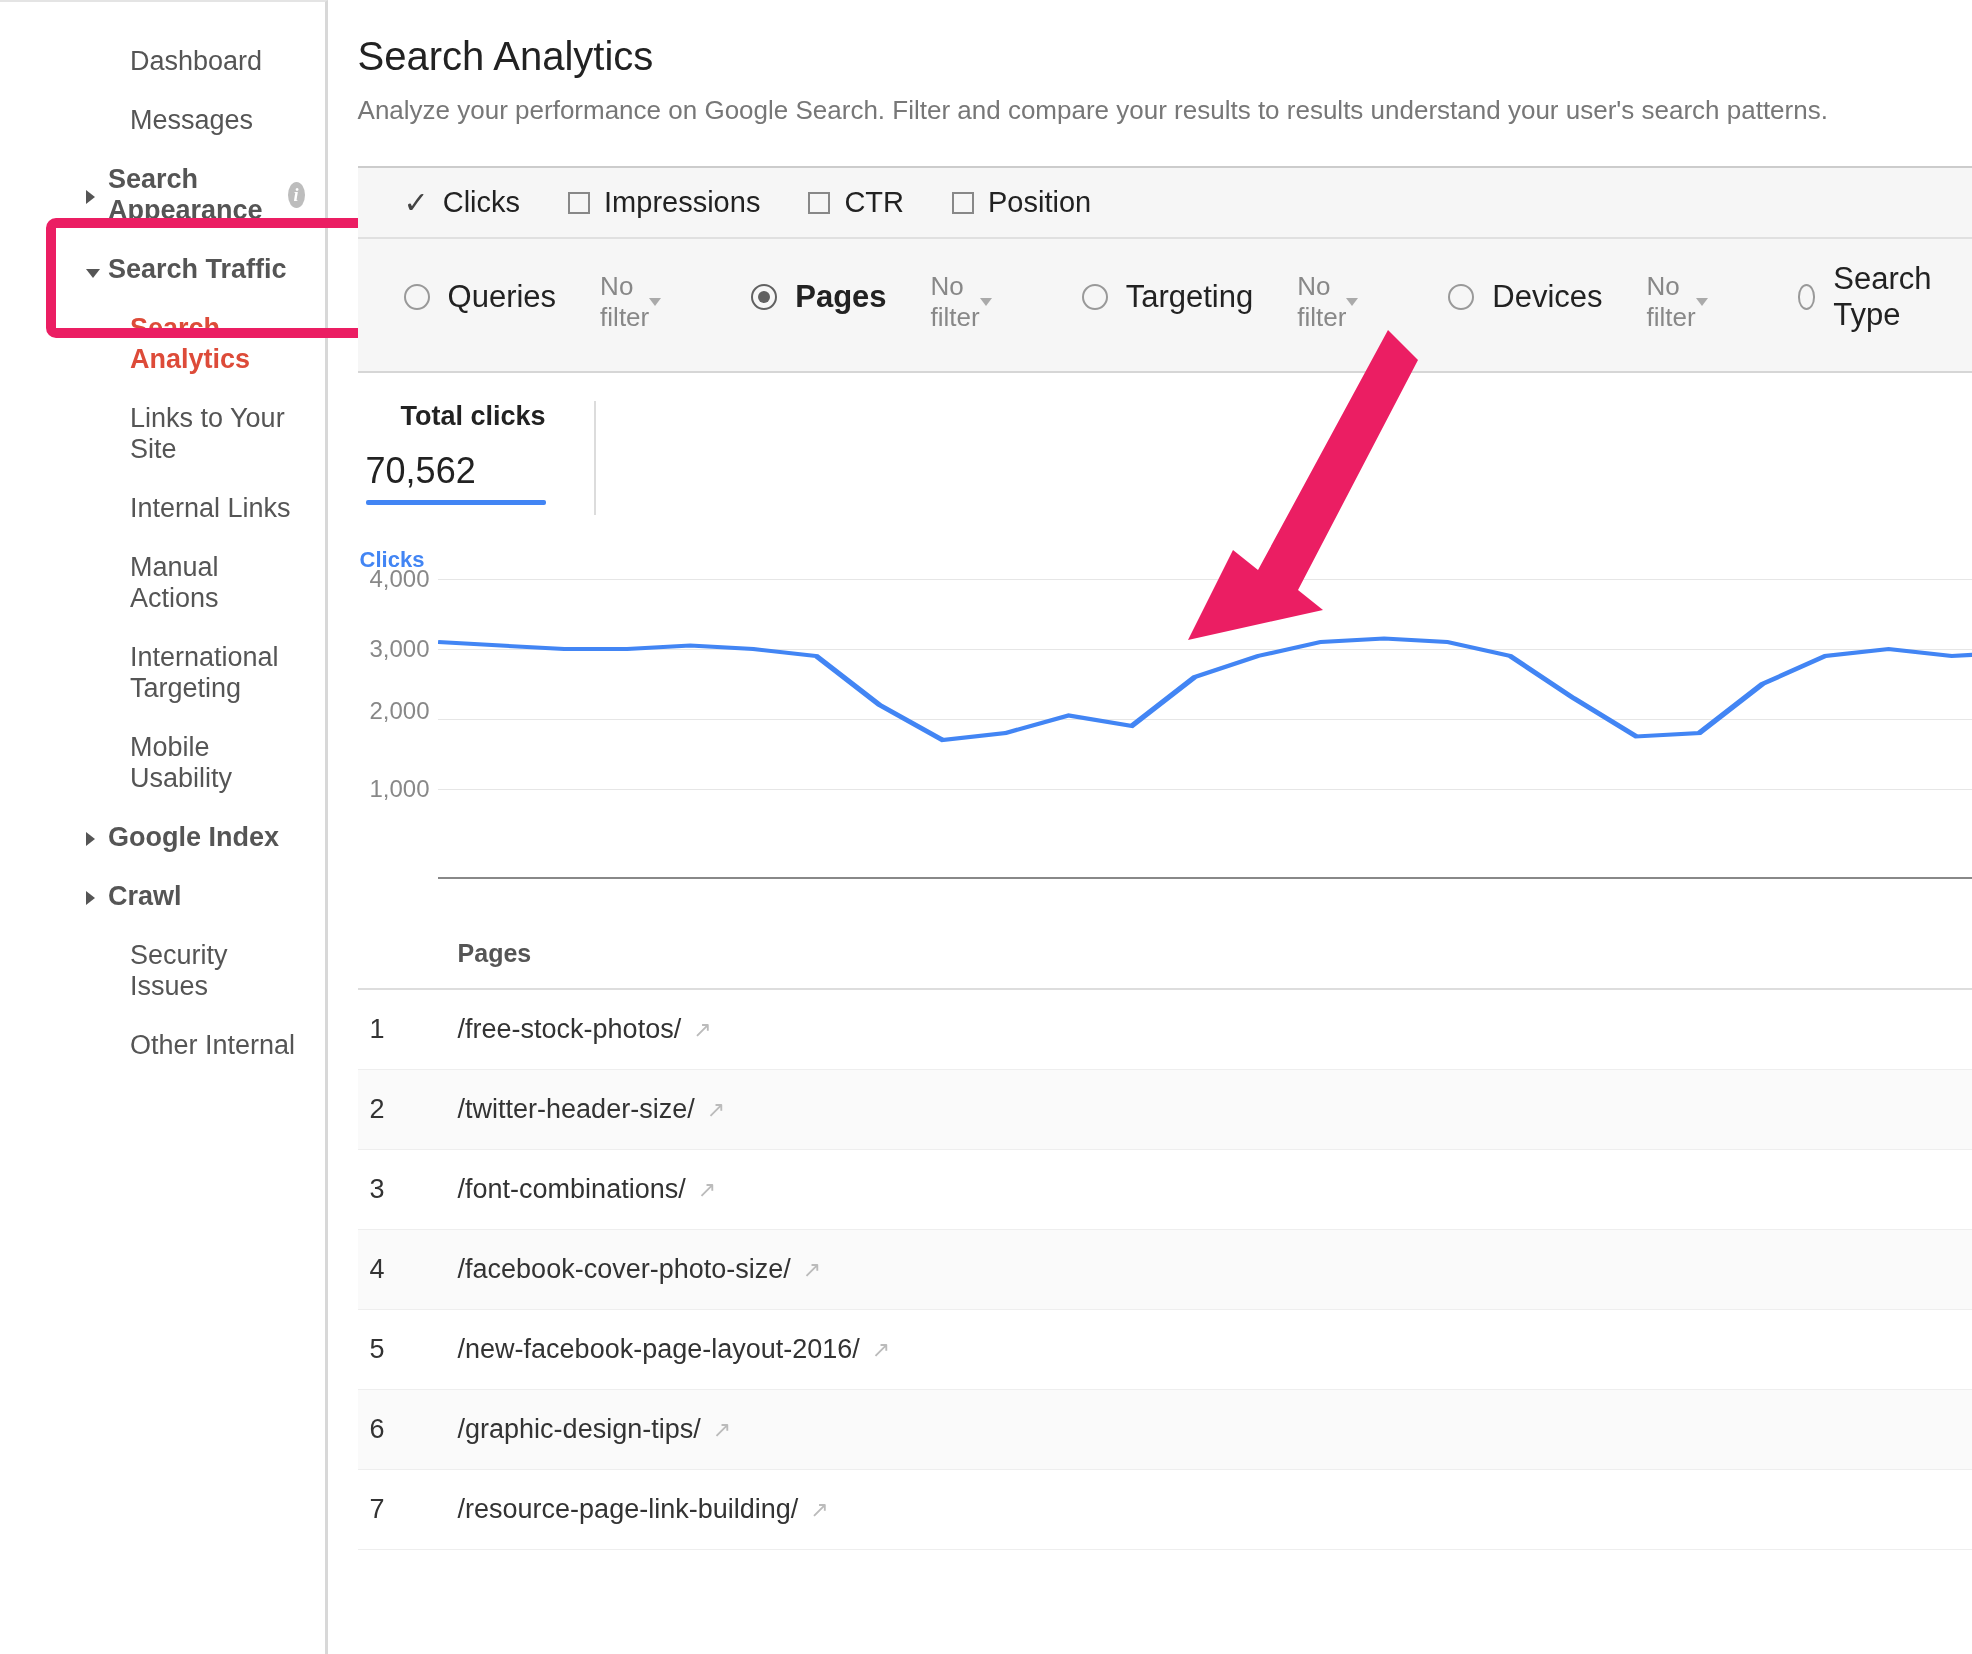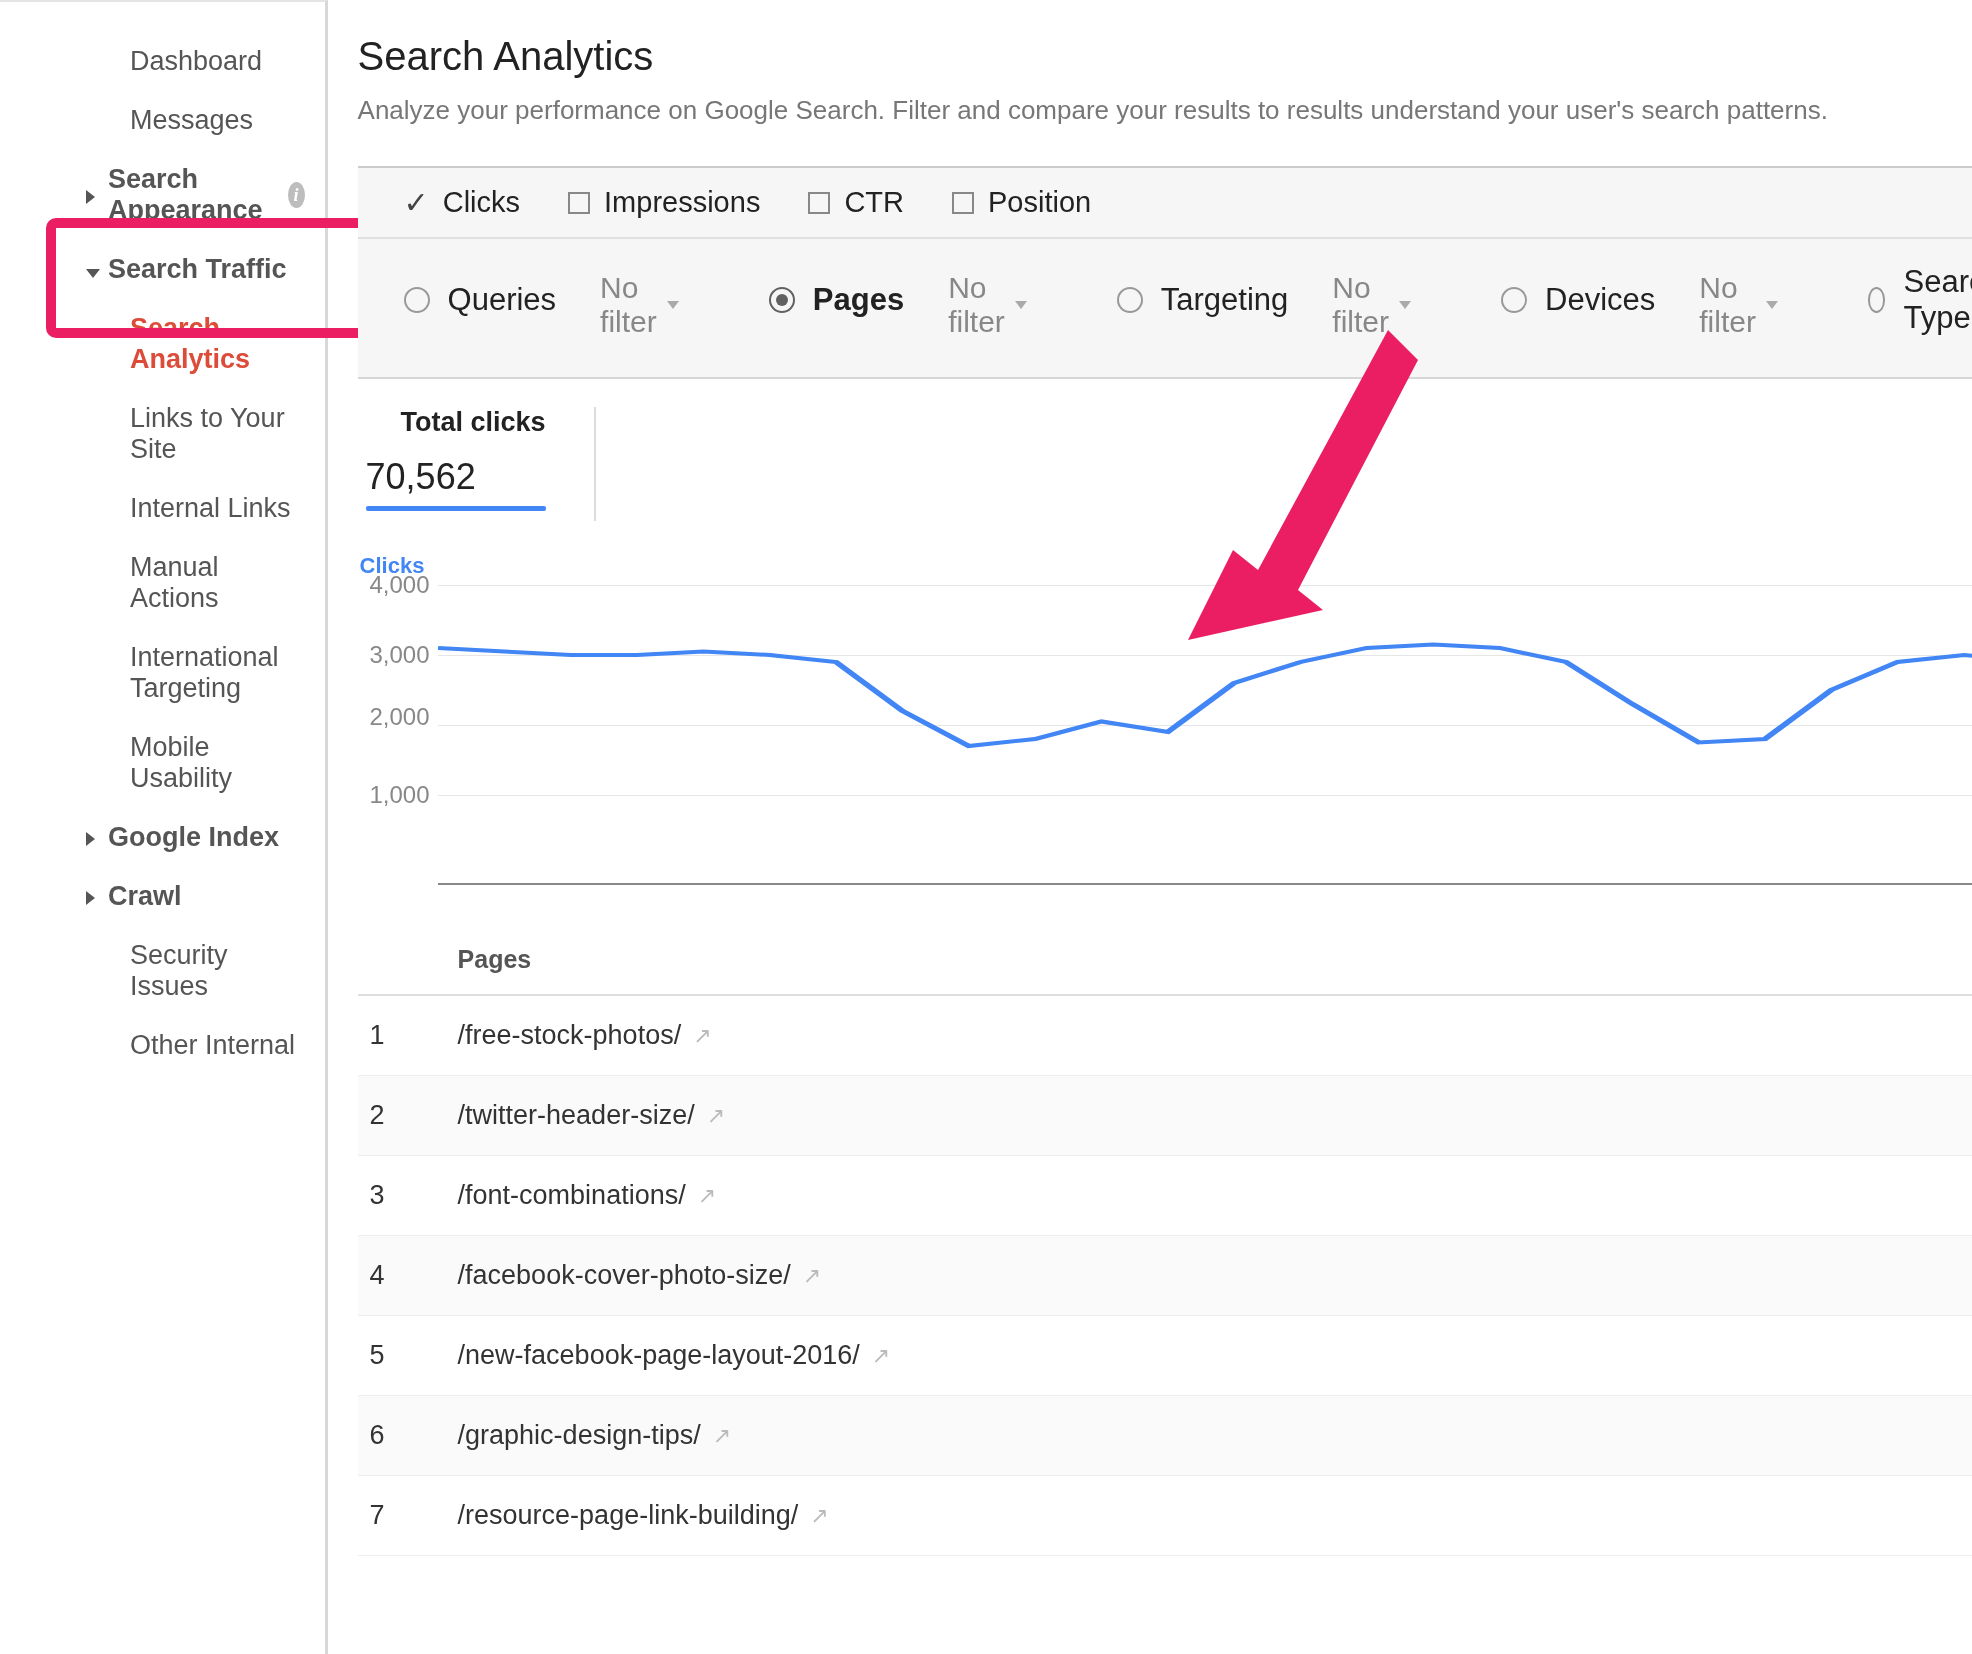--- a/index.html
+++ b/index.html
@@ -95,21 +95,21 @@
   }
   .dim-head { display:flex; align-items:center; gap:18px; }
   .radio-outer {
     width:26px; height:26px; border:2px solid #999; border-radius:50%;
     display:inline-flex; align-items:center; justify-content:center;
   }
   .radio-outer.sel { border-color:#616161; }
   .radio-inner { width:12px; height:12px; border-radius:50%; background:#616161; }
   .dim-title { font-size:31px; color:#222; }
   .dim.selected .dim-title { font-weight:700; }
-  .dim-filter { margin-left:44px; margin-top:10px; color:#888; font-size:30px; display:flex; align-items:center; gap:10px; }
+  .dim-filter { margin-left:44px; margin-top:10px; color:#888; font-size:26px; display:flex; align-items:center; }
   .dim-filter.plain { color:#444; font-weight:700; }
   .mini-caret { border-left:6px solid transparent; border-right:6px solid transparent; border-top:8px solid #aaa; display:inline-block;}
   
   .totals { display:flex; padding:28px 0 4px 0; }
   .total-block { padding:0 48px 10px 0; border-right:2px solid #dcdcdc; margin-left:8px;}
   .total-label { font-weight:700; font-size:27px; margin-bottom:18px;text-align:right; }
   .total-value { font-size:36px; color:#222; }
   .total-underline { width:180px; height:5px; background:#4285f4; margin-top:8px; border-radius:2px; }
   
   .chart-title { color:#4285f4; font-weight:700; font-size:22px; margin:28px 0 6px 2px; }

